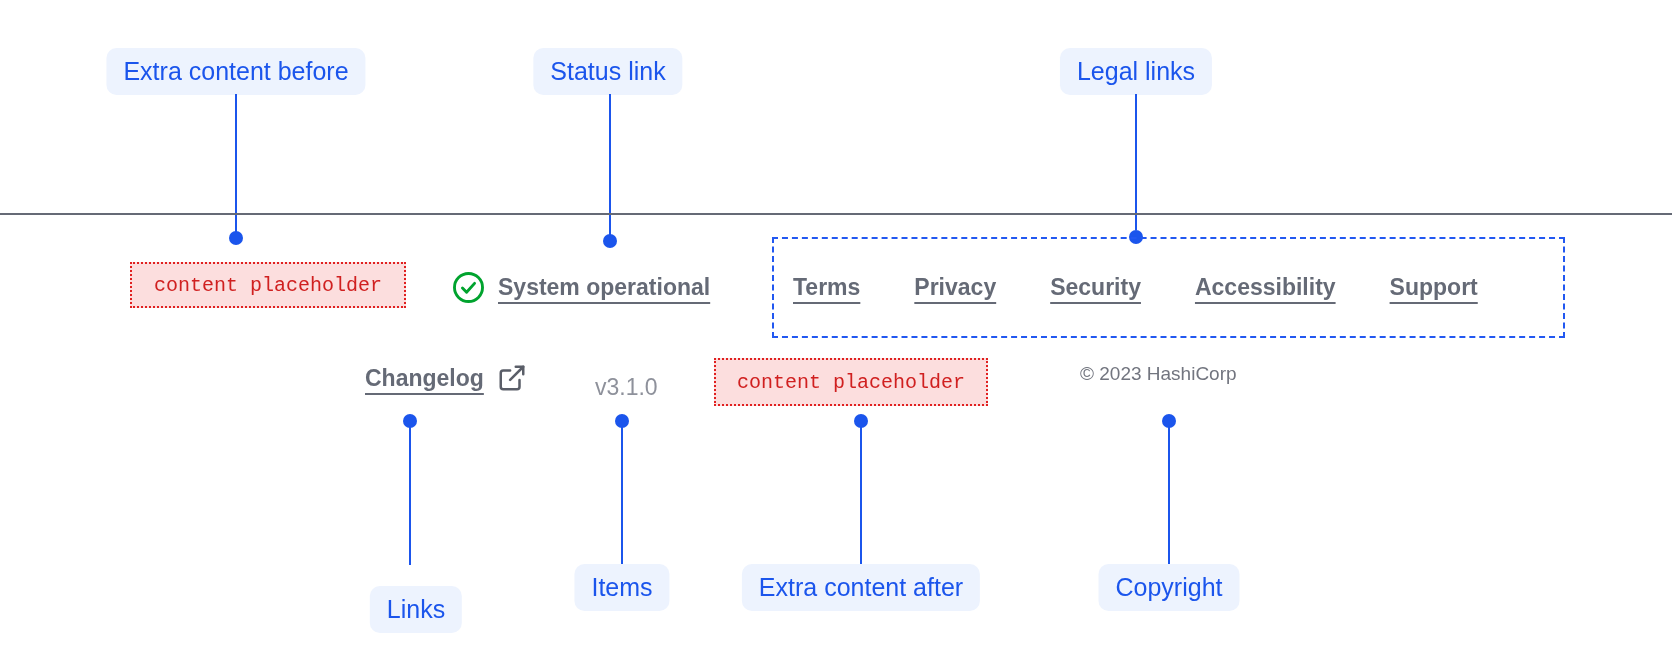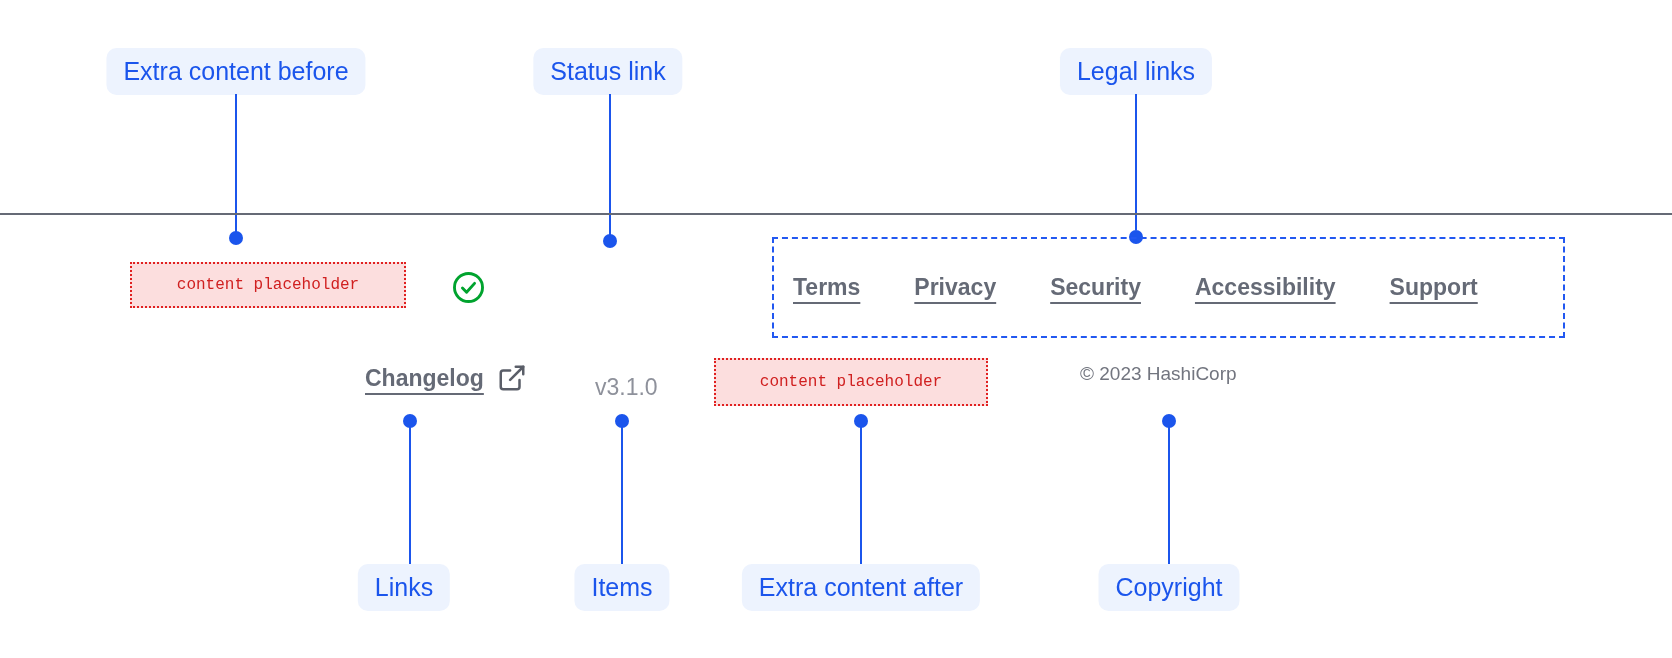--- a/index.html
+++ b/index.html
@@ -28,21 +28,21 @@
   }
 
   
   .divider { position:absolute; top:213px; left:0; width:1672px; height:2px; background:#656a76; }
 
   
   .placeholder {
     position:absolute; box-sizing:border-box;
     display:flex; align-items:center; justify-content:center;
     font-family:"Liberation Mono","DejaVu Sans Mono", monospace;
-    font-size:16px; color:#d02020;
+    font-size:20px; color:#d02020;
     background:#fcdede; border:2px dotted #e02020; white-space:nowrap;
   }
   .placeholder.before { left:130px; top:262px; width:276px; height:46px; }
   .placeholder.after  { left:714px; top:358px; width:274px; height:48px; }
 
   
   .footer-link {
     color:#656a76; font-size:23px; font-weight:600; line-height:1;
     text-decoration:underline; text-decoration-thickness:2px;
     text-underline-offset:7px; cursor:pointer; white-space:nowrap;
@@ -87,20 +87,21 @@
 
   <div class="divider"></div>
 
   <div class="placeholder before">content placeholder</div>
 
   <div class="status-row">
     <svg class="status-icon" viewBox="0 0 24 24" fill="none" stroke="#00a32e" stroke-width="2.1" stroke-linecap="round" stroke-linejoin="round">
       <circle cx="12" cy="12" r="10.2"></circle>
       <path d="M7.6 12.4l3 3 5.8-6.4"></path>
     </svg>
+    <span class="footer-link">System operational</span>
   </div>
 
   <div class="legal-box">
     <span class="footer-link">Terms</span>
     <span class="footer-link">Privacy</span>
     <span class="footer-link">Security</span>
     <span class="footer-link">Accessibility</span>
     <span class="footer-link">Support</span>
   </div>
 
@@ -121,18 +122,18 @@
 
   <div class="dot" style="left:410px; top:421px;"></div>
   <div class="vline bottom" style="left:410px;"></div>
   <div class="dot" style="left:622px; top:421px;"></div>
   <div class="vline bottom" style="left:622px;"></div>
   <div class="dot" style="left:861px; top:421px;"></div>
   <div class="vline bottom" style="left:861px;"></div>
   <div class="dot" style="left:1169px; top:421px;"></div>
   <div class="vline bottom" style="left:1169px;"></div>
 
-  <div class="pill bottom" style="left:404px;">Links</div>
+  <div class="pill bottom" style="left:416px;margin-top:22px;">Links</div>
   <div class="pill bottom" style="left:622px;">Items</div>
   <div class="pill bottom" style="left:861px;">Extra content after</div>
   <div class="pill bottom" style="left:1169px;">Copyright</div>
 
 </div>
 
 </body></html>

